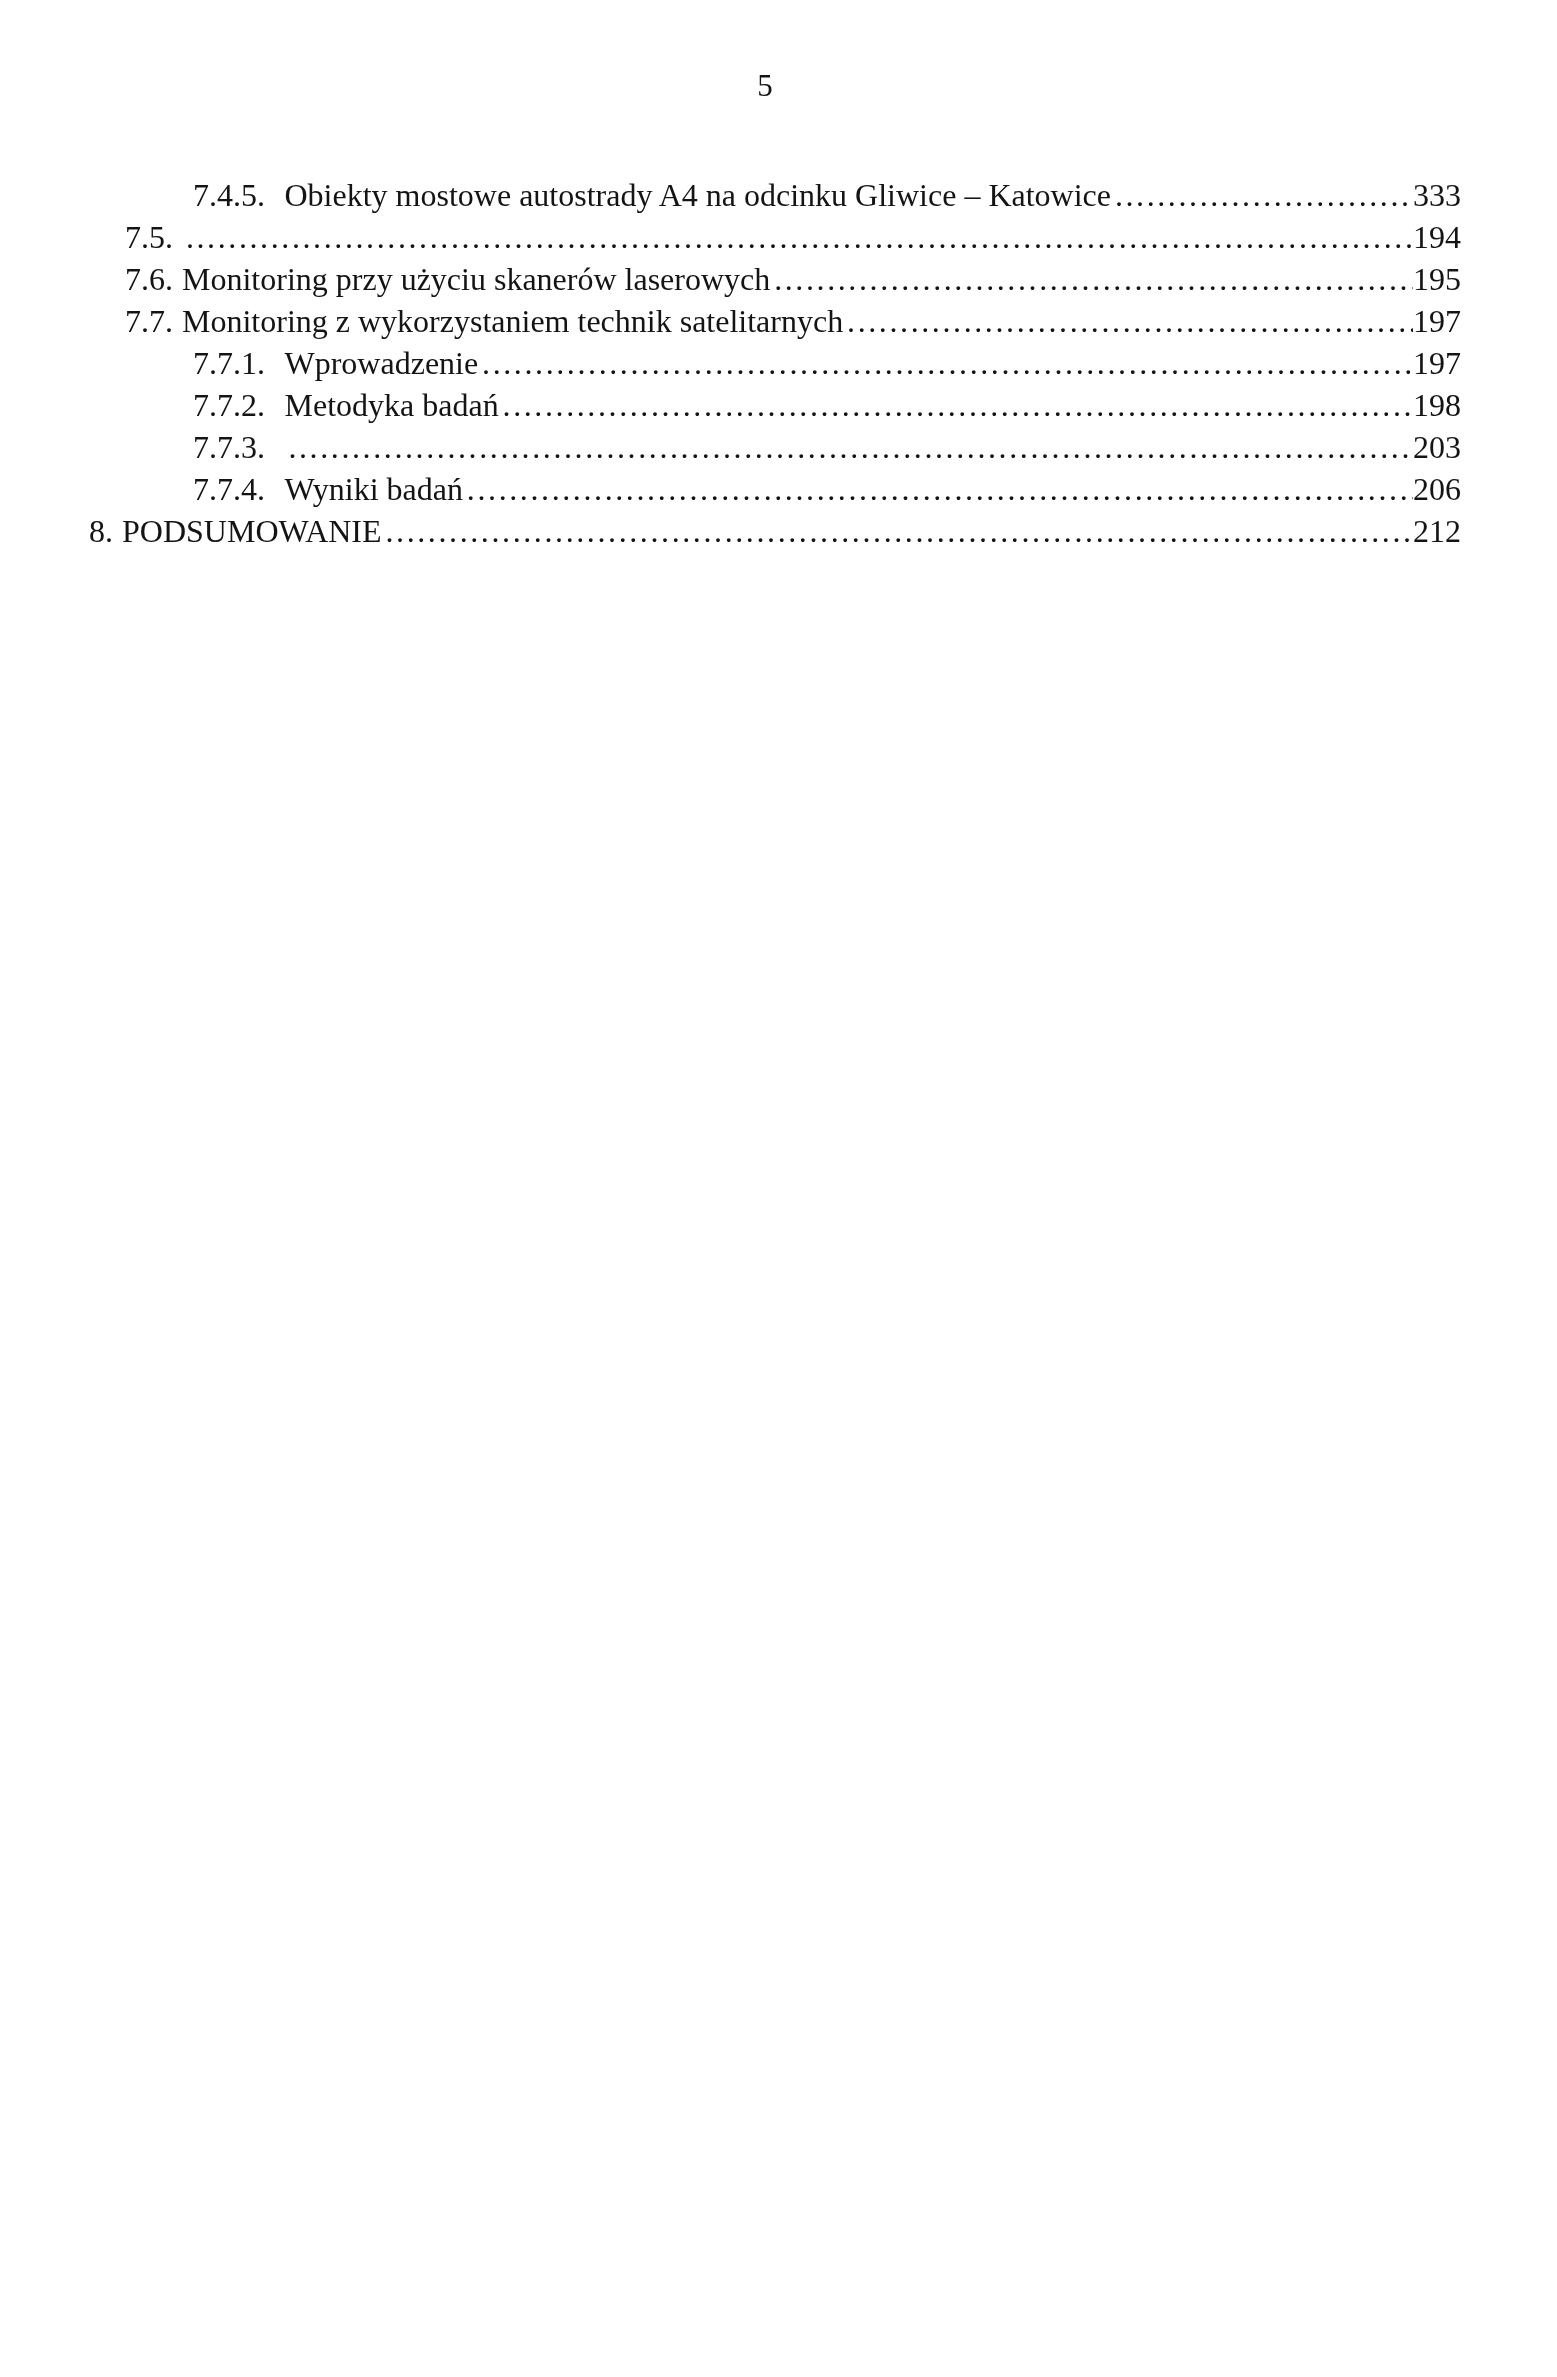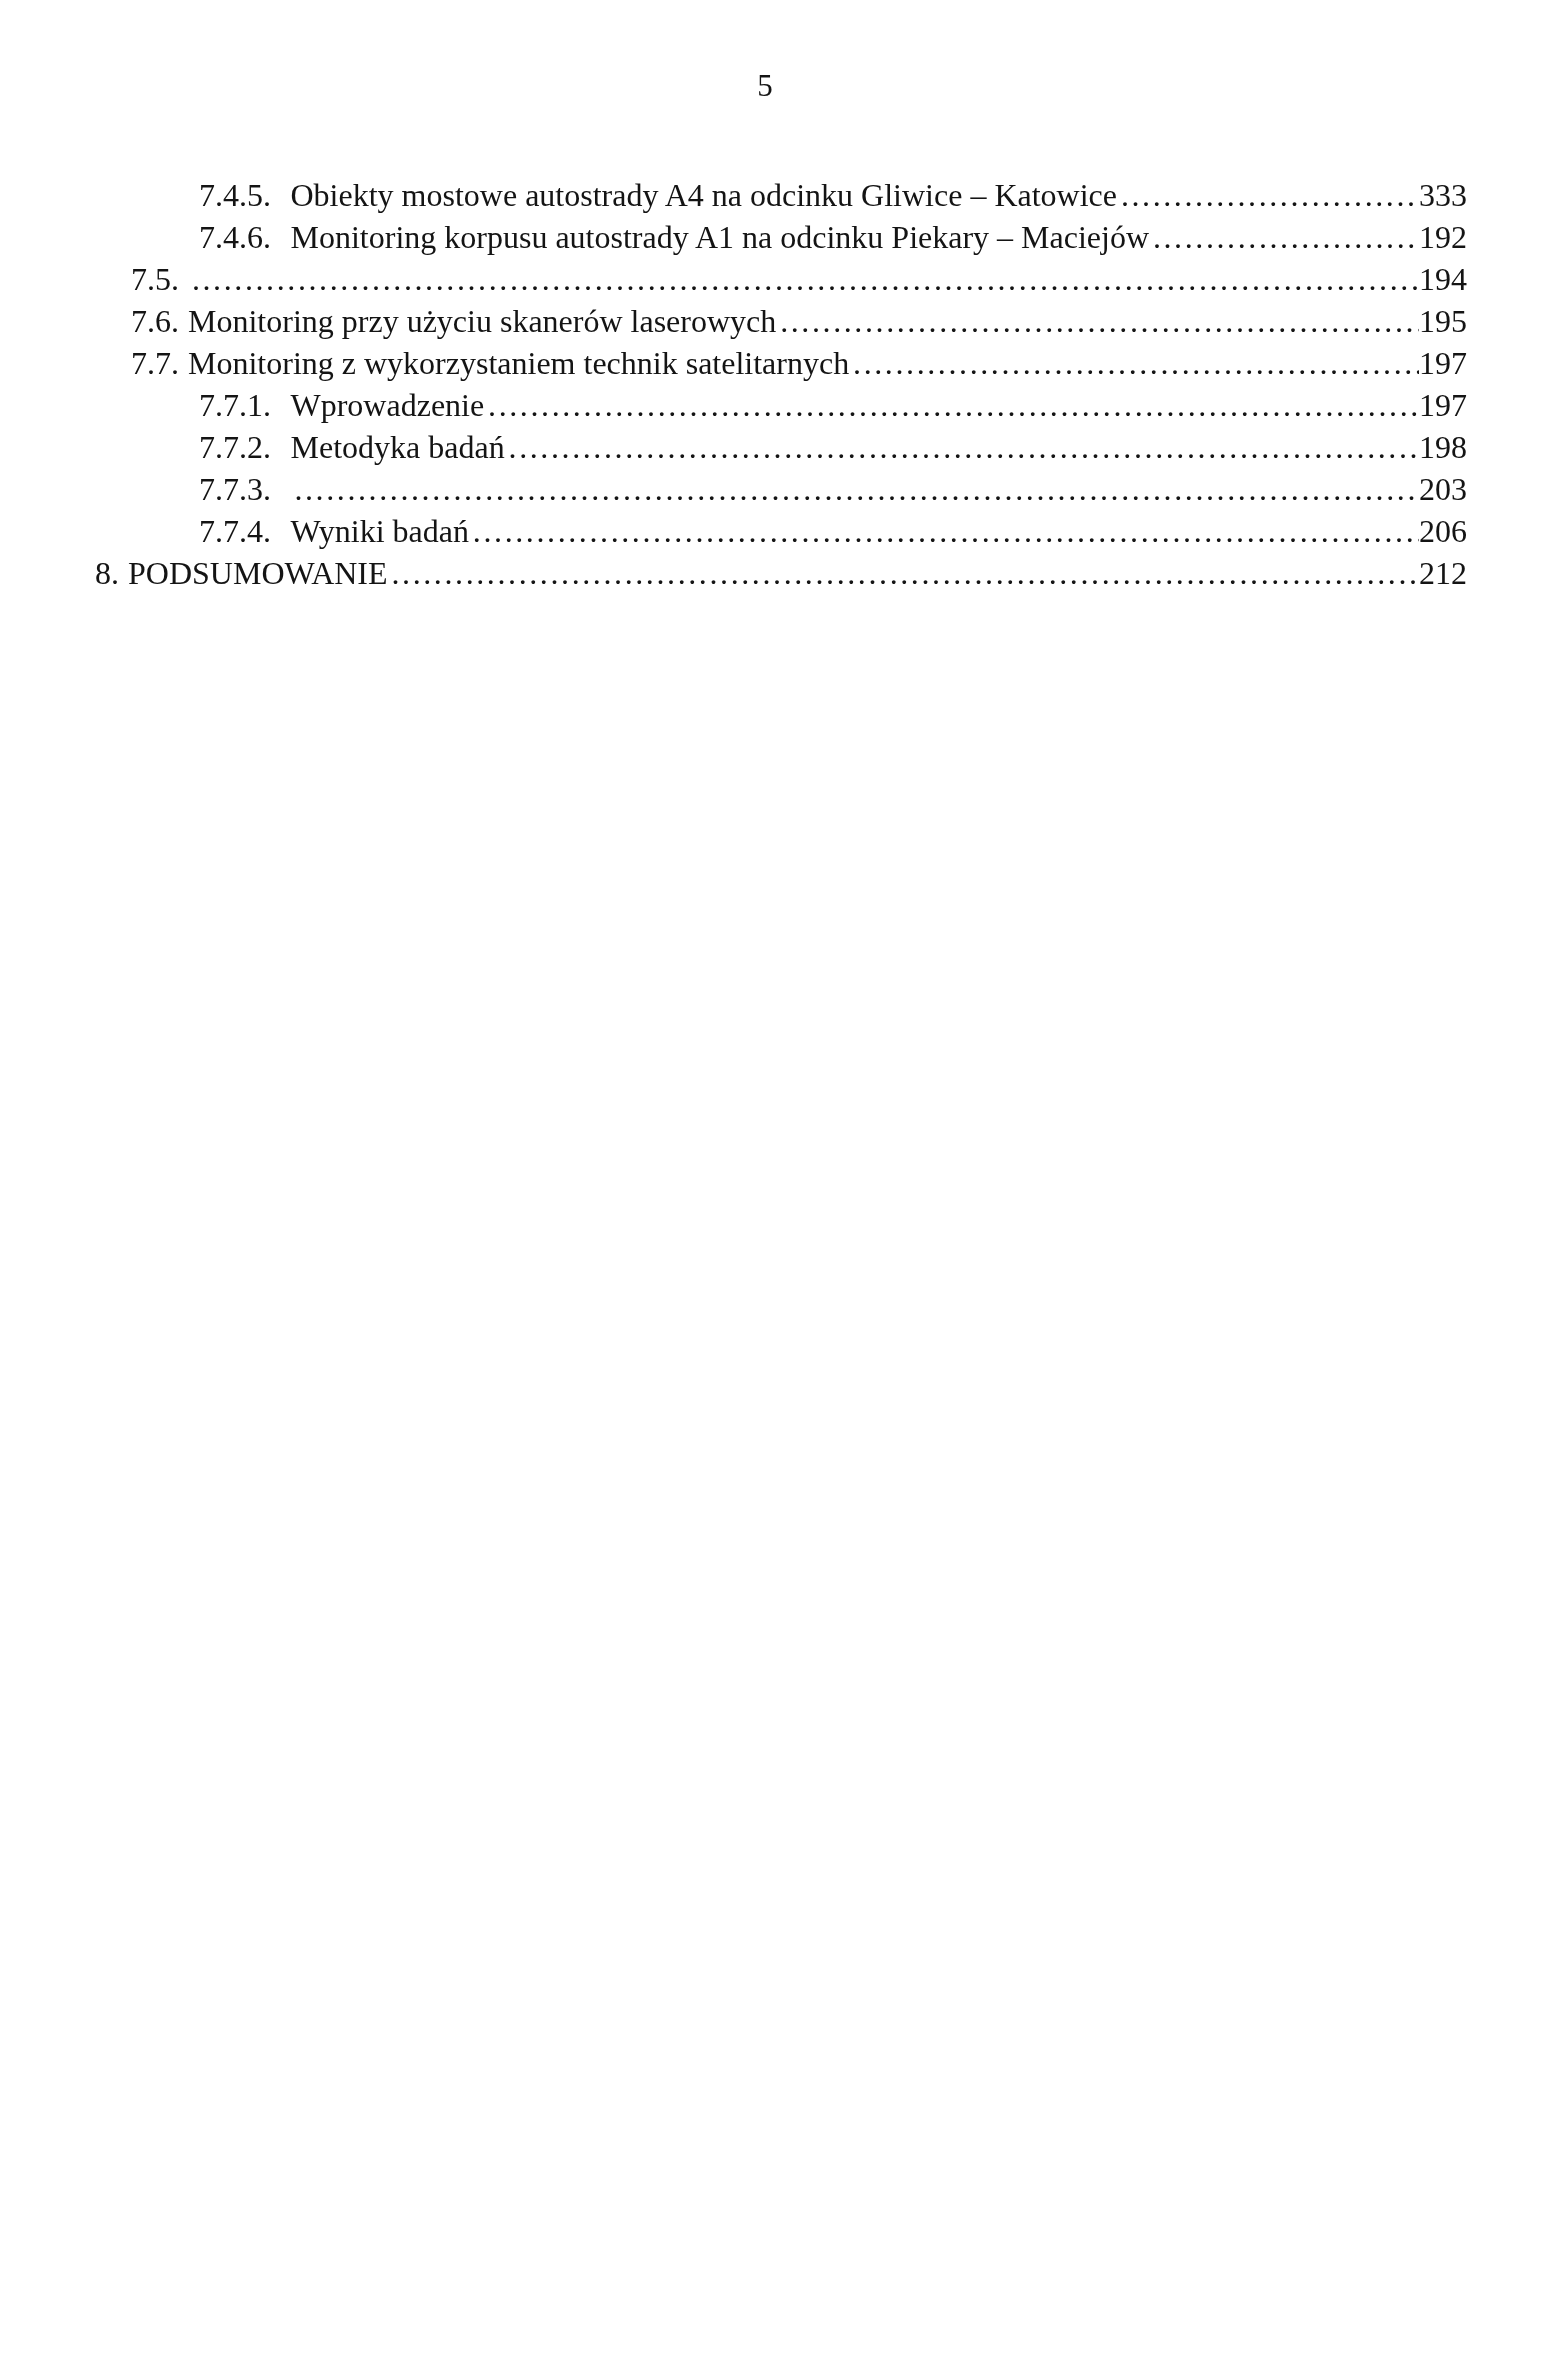--- a/index.html
+++ b/index.html
@@ -26,21 +26,21 @@
     left: 0;
     width: 1530px;
     text-align: center;
     font-size: 31px;
     line-height: 1;
   }
 
   .toc {
     position: absolute;
     top: 174px;
-    left: 95px;
+    left: 89px;
     width: 1372px;
     font-size: 32px;
     line-height: 42px;
   }
 
   .toc-entry {
     display: flex;
     align-items: baseline;
     white-space: nowrap;
     height: 42px;
@@ -85,26 +85,20 @@
 
   <div class="page-number">5</div>
 
   <div class="toc">
       <div class="toc-entry level-3">
     <span class="num">7.4.5.</span>
     <span class="title">Obiekty mostowe autostrady A4 na odcinku Gliwice – Katowice</span>
     <span class="leader"></span>
     <span class="pagenum">333</span>
   </div>
-      <div class="toc-entry level-3">
-    <span class="num">7.4.6.</span>
-    <span class="title">Monitoring korpusu autostrady A1 na odcinku Piekary – Maciejów</span>
-    <span class="leader"></span>
-    <span class="pagenum">192</span>
-  </div>
       <div class="toc-entry level-2">
     <span class="num">7.5.</span>
     <span class="leader"></span>
     <span class="pagenum">194</span>
   </div>
       <div class="toc-entry level-2">
     <span class="num">7.6.</span>
     <span class="title">Monitoring przy użyciu skanerów laserowych</span>
     <span class="leader"></span>
     <span class="pagenum">195</span>

